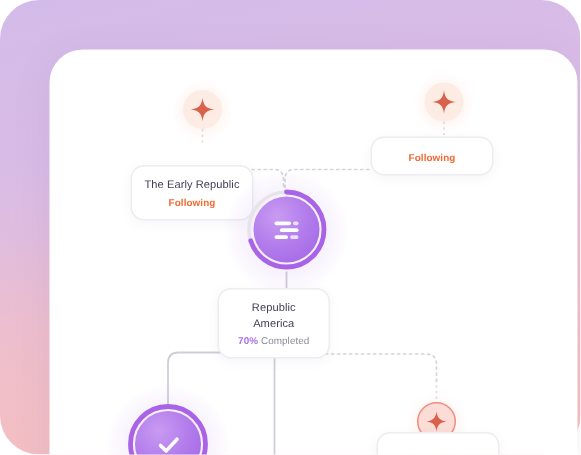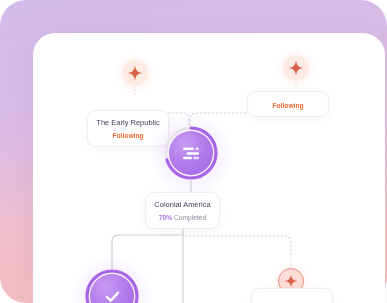--- a/index.html
+++ b/index.html
@@ -245,21 +245,21 @@
             <rect x="1" y="0.6" width="11" height="2.5" rx="1.25" fill="#ffffff"></rect>
             <rect x="13.4" y="0.6" width="3.6" height="2.5" rx="1.25" fill="#ffffff" opacity="0.75"></rect>
             <rect x="4.6" y="5.2" width="12.4" height="2.5" rx="1.25" fill="#ffffff"></rect>
             <rect x="1" y="9.8" width="9" height="2.5" rx="1.25" fill="#ffffff"></rect>
             <rect x="11.4" y="9.8" width="5.6" height="2.5" rx="1.25" fill="#ffffff" opacity="0.75"></rect>
           </svg>
         </div>
       </div>
 
       <div class="card" id="card-colonial">
-        <div class="card-title">Colonial America</div>
+        <div class="card-title">Republic America</div>
         <div class="card-progress">
           <b>70%</b>
           <span>Completed</span>
         </div>
       </div>
 
       <div class="hub" id="hub-done">
         <div class="glow"></div>
         <svg class="ring" width="56" height="56" viewBox="0 0 56 56">
           <circle cx="28" cy="28" r="25" fill="none" stroke="#e6e4ea" stroke-width="2.4"></circle>

